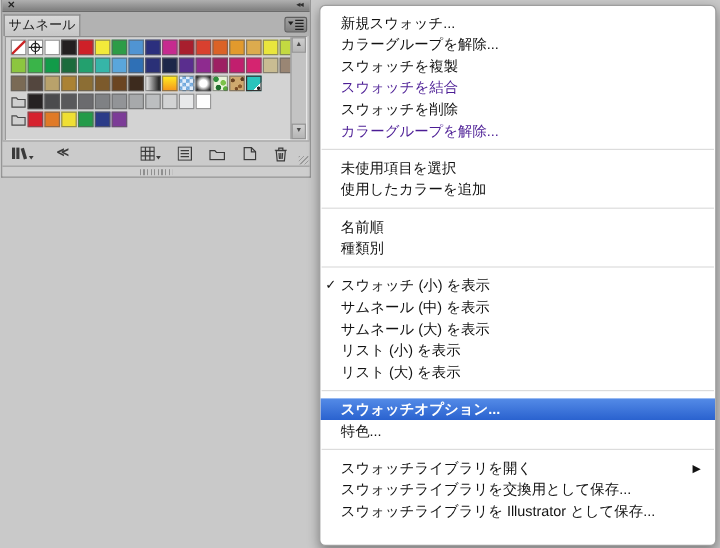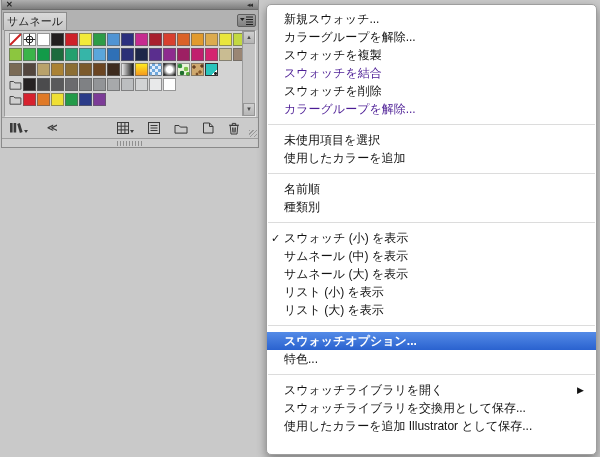--- a/index.html
+++ b/index.html
@@ -306,14 +306,14 @@
     <div class="menu-item"><span>サムネール (中) を表示</span></div>
     <div class="menu-item"><span>サムネール (大) を表示</span></div>
     <div class="menu-item"><span>リスト (小) を表示</span></div>
     <div class="menu-item"><span>リスト (大) を表示</span></div>
     <div class="separator"></div>
     <div class="menu-item highlighted"><span>スウォッチオプション...</span></div>
     <div class="menu-item"><span>特色...</span></div>
     <div class="separator"></div>
     <div class="menu-item"><span>スウォッチライブラリを開く</span><span class="sub-arrow">▶</span></div>
     <div class="menu-item"><span>スウォッチライブラリを交換用として保存...</span></div>
-    <div class="menu-item"><span>使用したカラーを追加 Illustrator として保存...</span></div>
+    <div class="menu-item"><span>スウォッチライブラリを Illustrator として保存...</span></div>
   </div>
 
 </body></html>

